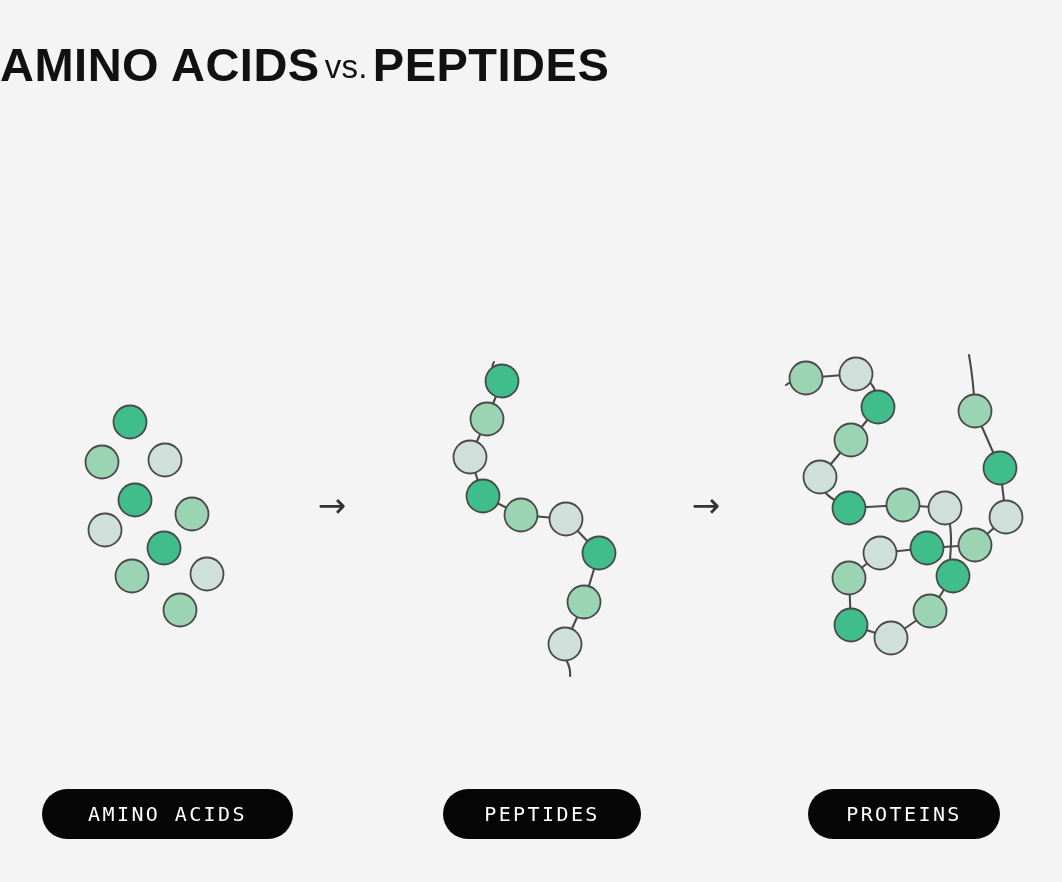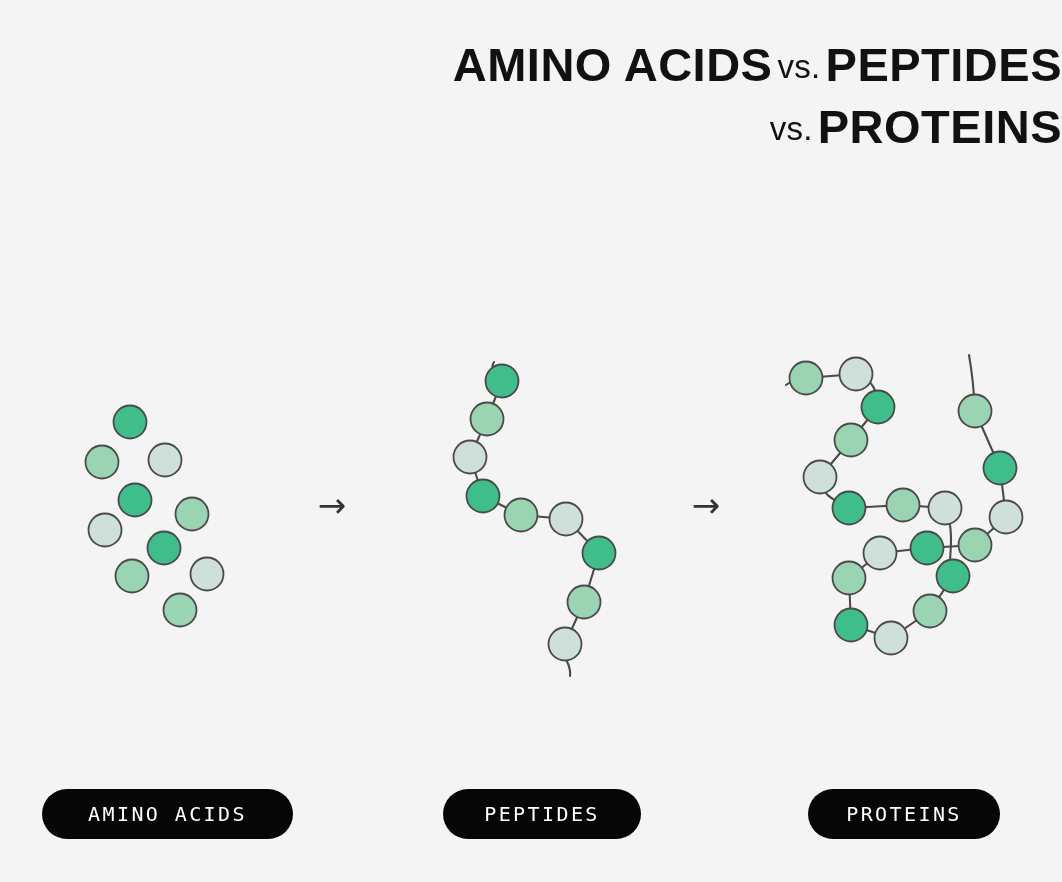--- a/index.html
+++ b/index.html
@@ -14,21 +14,21 @@
     overflow: hidden;
     position: relative;
   }
 
   
   .title-block {
     position: absolute;
     top: 34px;
     left: 0;
     width: 1062px;
-    text-align: right;
+    text-align: left;
     color: #111111;
   }
   .title-line {
     line-height: 1.32;
     white-space: nowrap;
   }
   .title-strong {
     font-size: 47px;
     font-weight: 700;
     letter-spacing: 0.5px;
@@ -80,23 +80,20 @@
   .pill-amino { left: 42px;  width: 251px; }
   .pill-pept  { left: 443px; width: 198px; }
   .pill-prot  { left: 808px; width: 192px; }
 </style>
 </head>
 <body>
 
 <div class="title-block">
   <div class="title-line">
     <span class="title-strong">AMINO ACIDS</span><span class="title-vs">vs.</span><span class="title-strong">PEPTIDES</span>
-  </div>
-  <div class="title-line">
-    <span class="title-vs">vs.</span><span class="title-strong">PROTEINS</span>
   </div>
 </div>
 
 <div class="stage">
   <svg width="1062" height="882" viewBox="0 0 1062 882" xmlns="http://www.w3.org/2000/svg">
 
     <g id="peptide-links" fill="none" stroke="#4a4a4a" stroke-width="2.1" stroke-linecap="round">
       <path d="M 494 362 C 489 370 498 368 502 381"></path>
       <path d="M 502 381 L 487 419"></path>
       <path d="M 487 419 L 470 457"></path>

